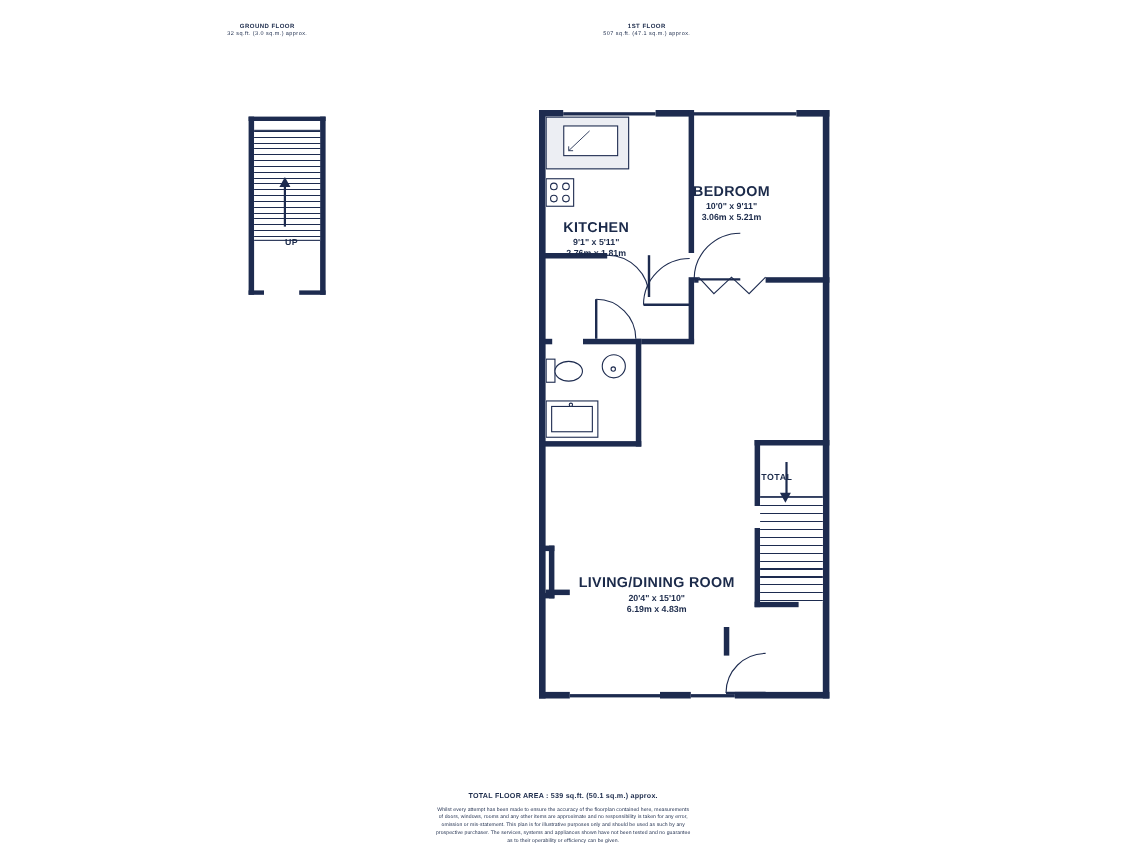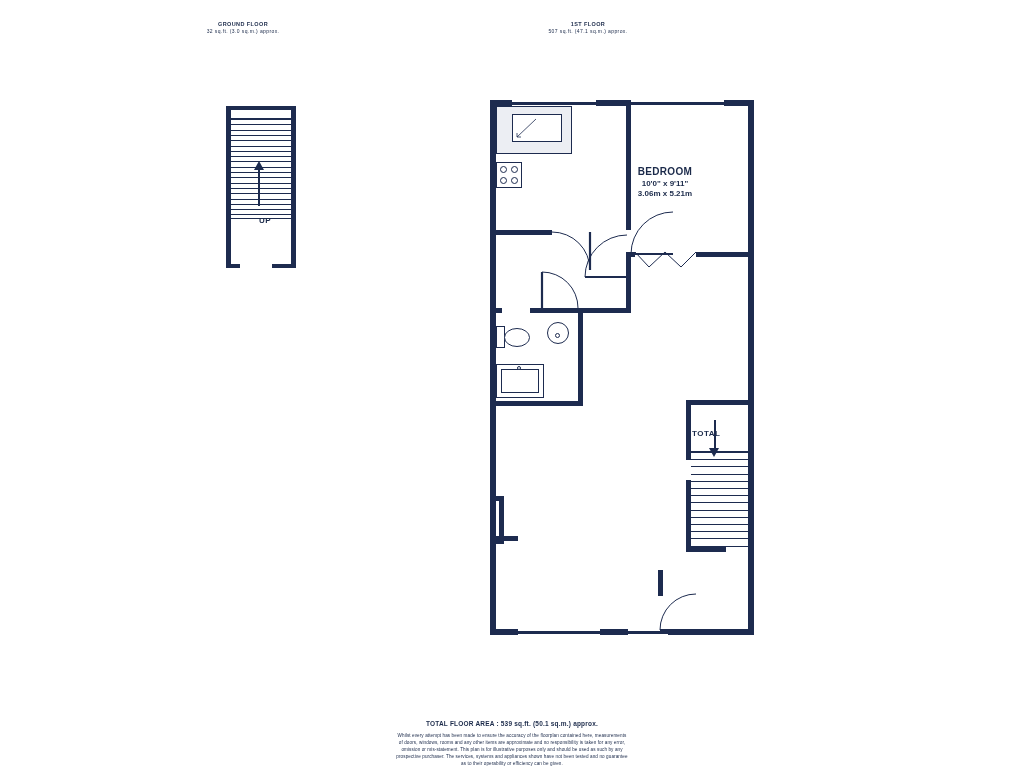--- a/index.html
+++ b/index.html
@@ -32,21 +32,21 @@
   .w { position: absolute; background: #1d2b4f; }
   .thin { position: absolute; background: #1d2b4f; }
   .room-label {
     position: absolute;
     text-align: center;
     line-height: 1.35;
     white-space: nowrap;
   }
   .room-label .name {
     font-weight: bold;
-    font-size: 10px;
+    font-size: 13px;
     letter-spacing: 0.3px;
     display: block;
   }
   .room-label .imp, .room-label .met {
     font-weight: bold;
     font-size: 8px;
     display: block;
   }
   .stair-word {
     position: absolute;
@@ -242,21 +242,31 @@
 
     <div class="w" style="left:6px; top:436px; width:22px; height:5px;"></div>
   </div>
 
   <div class="room-label" style="left:575px; top:165px; width:180px;">
     <span class="name">BEDROOM</span>
     <span class="imp">10'0"  x 9'11"</span>
     <span class="met">3.06m  x 5.21m</span>
   </div>
 
-
+  <div class="room-label" style="left:457px; top:198px; width:170px;">
+    <span class="name">KITCHEN</span>
+    <span class="imp">9'1"  x 5'11"</span>
+    <span class="met">2.76m  x 1.81m</span>
+  </div>
+
+  <div class="room-label" style="left:506px; top:521px; width:182px;">
+    <span class="name">LIVING/DINING ROOM</span>
+    <span class="imp">20'4"  x 15'10"</span>
+    <span class="met">6.19m  x 4.83m</span>
+  </div>
 
   <div class="stair-word" style="left:692px; top:429px;">TOTAL</div>
 
   <div class="footer" style="top:720px;">
     <div class="total">TOTAL FLOOR AREA : 539 sq.ft. (50.1 sq.m.) approx.</div>
     <div class="disc">
       <div>Whilst every attempt has been made to ensure the accuracy of the floorplan contained here, measurements</div>
       <div>of doors, windows, rooms and any other items are approximate and no responsibility is taken for any error,</div>
       <div>omission or mis-statement. This plan is for illustrative purposes only and should be used as such by any</div>
       <div>prospective purchaser. The services, systems and appliances shown have not been tested and no guarantee</div>

